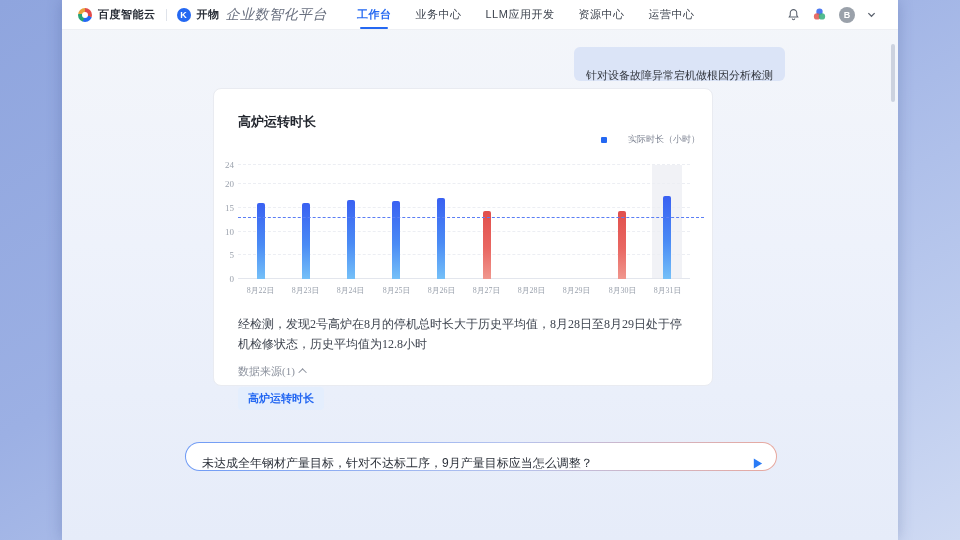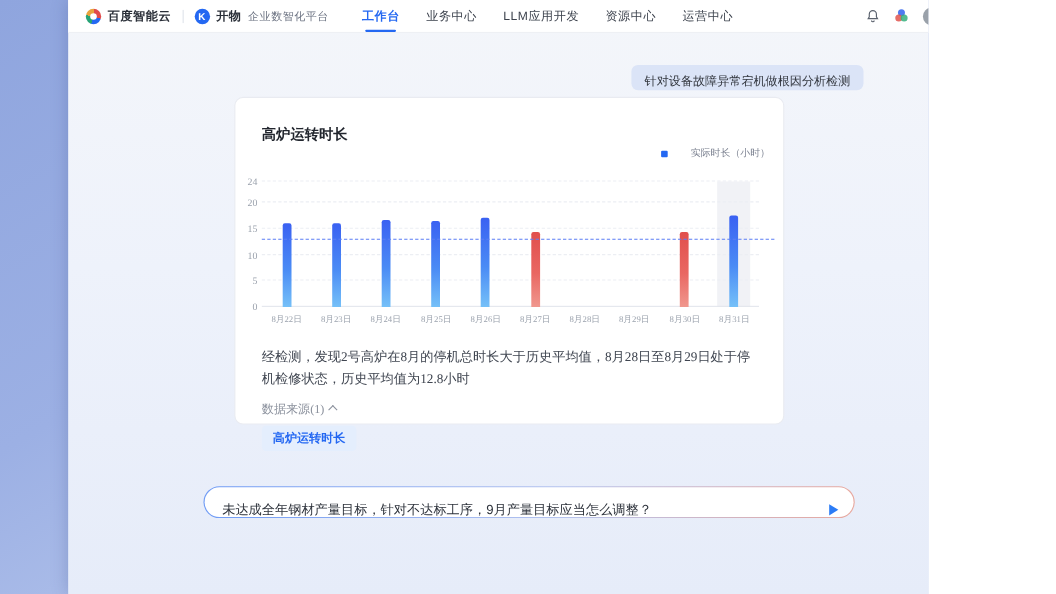--- a/index.html
+++ b/index.html
@@ -1,48 +1,48 @@
 <!DOCTYPE html>
 <html><head>
 <meta charset="utf-8">
 <style>
   * { margin:0; padding:0; box-sizing:border-box; }
   body { font-family:"Liberation Sans","DejaVu Sans",sans-serif; }
-  .desktop{ position:relative; width:844px; height:540px; overflow:hidden;
+  .desktop{ position:relative; width:960px; height:540px; overflow:hidden;
     background:linear-gradient(150deg,#8fa5de 0%, #9cb0e4 40%, #bccbee 80%, #cfdaf3 100%); }
   .window{ position:absolute; left:62px; top:0; width:836px; height:540px;
     background:linear-gradient(180deg,#f4f6fa 0%, #eef2fb 45%, #e6ecf9 100%);
     box-shadow:0 0 14px rgba(50,70,130,.28); }
   
   .hdr{ position:relative; height:30px; background:#ffffff; display:flex; align-items:center;
     padding:0 22px 0 16px; border-bottom:1px solid #eef0f4; }
   .brand{ display:flex; align-items:center; gap:6px; }
   .ring-logo{ width:14px; height:14px; border-radius:50%; position:relative;
     background:conic-gradient(#e14b4b 0 30%, #2468f2 30% 55%, #27a376 55% 78%, #e8a33d 78% 100%); }
   .ring-logo::after{ content:""; position:absolute; left:4px; top:4px; width:6px; height:6px;
     background:#fff; border-radius:50%; }
   .brand-txt{ font-size:11px; font-weight:bold; color:#2a2f38; letter-spacing:.5px; }
   .vdiv{ width:1px; height:12px; background:#dfe3ea; margin:0 4px; }
   .k-logo{ width:14px; height:14px; border-radius:50%; background:#2468f2; color:#fff;
     font-size:9px; font-weight:bold; display:flex; align-items:center; justify-content:center; }
-  .plat-txt{ font-size:10px; color:#6a7180; letter-spacing:.5px; }
+  .plat-txt{ font-size:14px; color:#6a7180; letter-spacing:.5px;font-style:italic; }
   .nav{ display:flex; align-items:center; gap:24px; margin-left:30px; height:100%; }
   .nav-item{ font-size:11px; color:#3c424d; height:100%; display:flex; align-items:center;
     cursor:pointer; position:relative; letter-spacing:.5px; }
   .nav-item.active{ color:#2468f2; font-weight:bold; }
   .nav-item.active::after{ content:""; position:absolute; left:10%; right:10%; bottom:0;
     height:2px; background:#2468f2; border-radius:1px; }
   .hdr-right{ margin-left:auto; display:flex; align-items:center; gap:12px; }
   .icon-btn{ display:flex; align-items:center; cursor:pointer; }
   .avatar{ width:16px; height:16px; border-radius:50%; background:#9aa1aa; color:#fff;
     font-size:9px; font-weight:bold; display:flex; align-items:center; justify-content:center; }
   
   .main{ position:relative; height:509px; }
   .bubble{ position:absolute; top:17px; right:113px; height:23px; line-height:23px;
-    padding:4px 12px; background:#dbe4f7; border-radius:6px; font-size:11px; color:#32363e;margin-top:12px; }
+    padding:17px 12px; background:#dbe4f7; border-radius:6px; font-size:11px; color:#32363e; }
   .card{ position:absolute; top:58px; left:151px; width:500px; height:298px; background:#fff;
     border:1px solid #e9ebf1; border-radius:8px; padding:24px 24px 0 24px;font-family:Liberation Serif, serif; }
   .card-title{ font-size:13px; font-weight:bold; color:#22262e; }
   .legend{ position:absolute; top:44px; right:12px; display:flex; align-items:center; gap:21px;
     cursor:pointer; }
   .legend-sw{ width:6px; height:6px; background:#2468f2; border-radius:1px; }
   .legend-txt{ font-size:9px; color:#7b8190; }
   .chart{ position:relative; margin-top:34px; }
   .plot{ position:relative; width:452px; height:114px; }
   .grid{ position:absolute; left:0; right:0; height:0; border-top:1px dashed #eceef3; }

